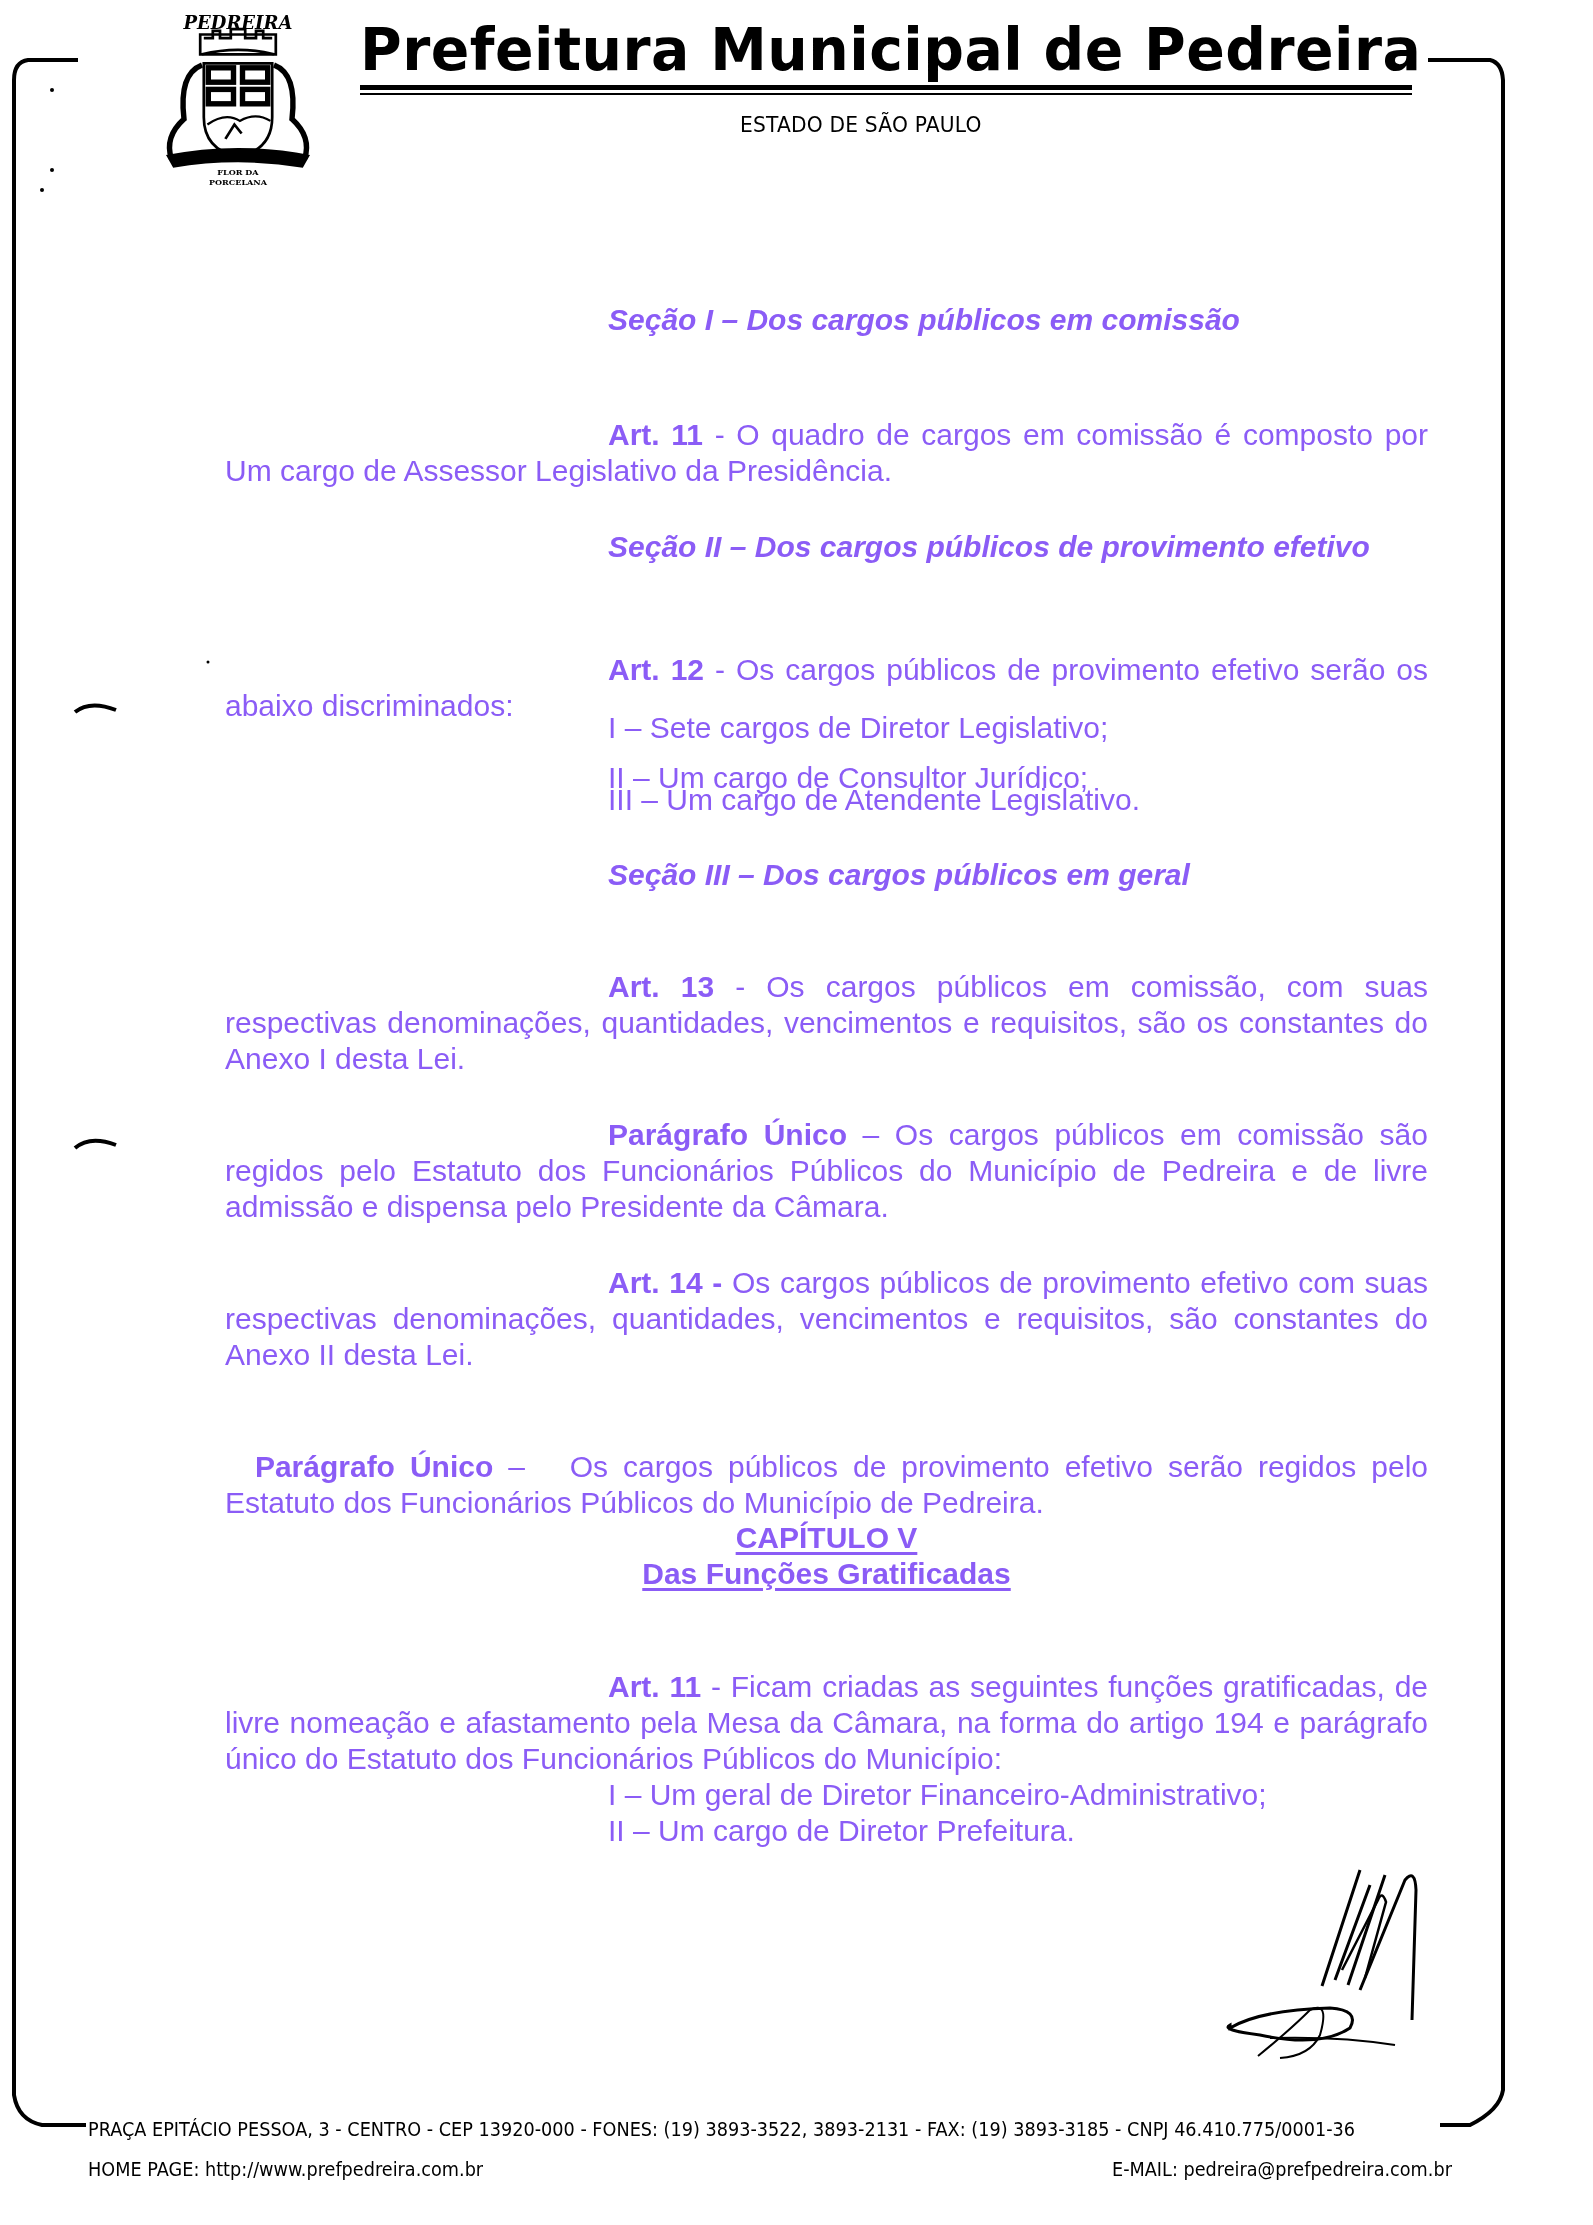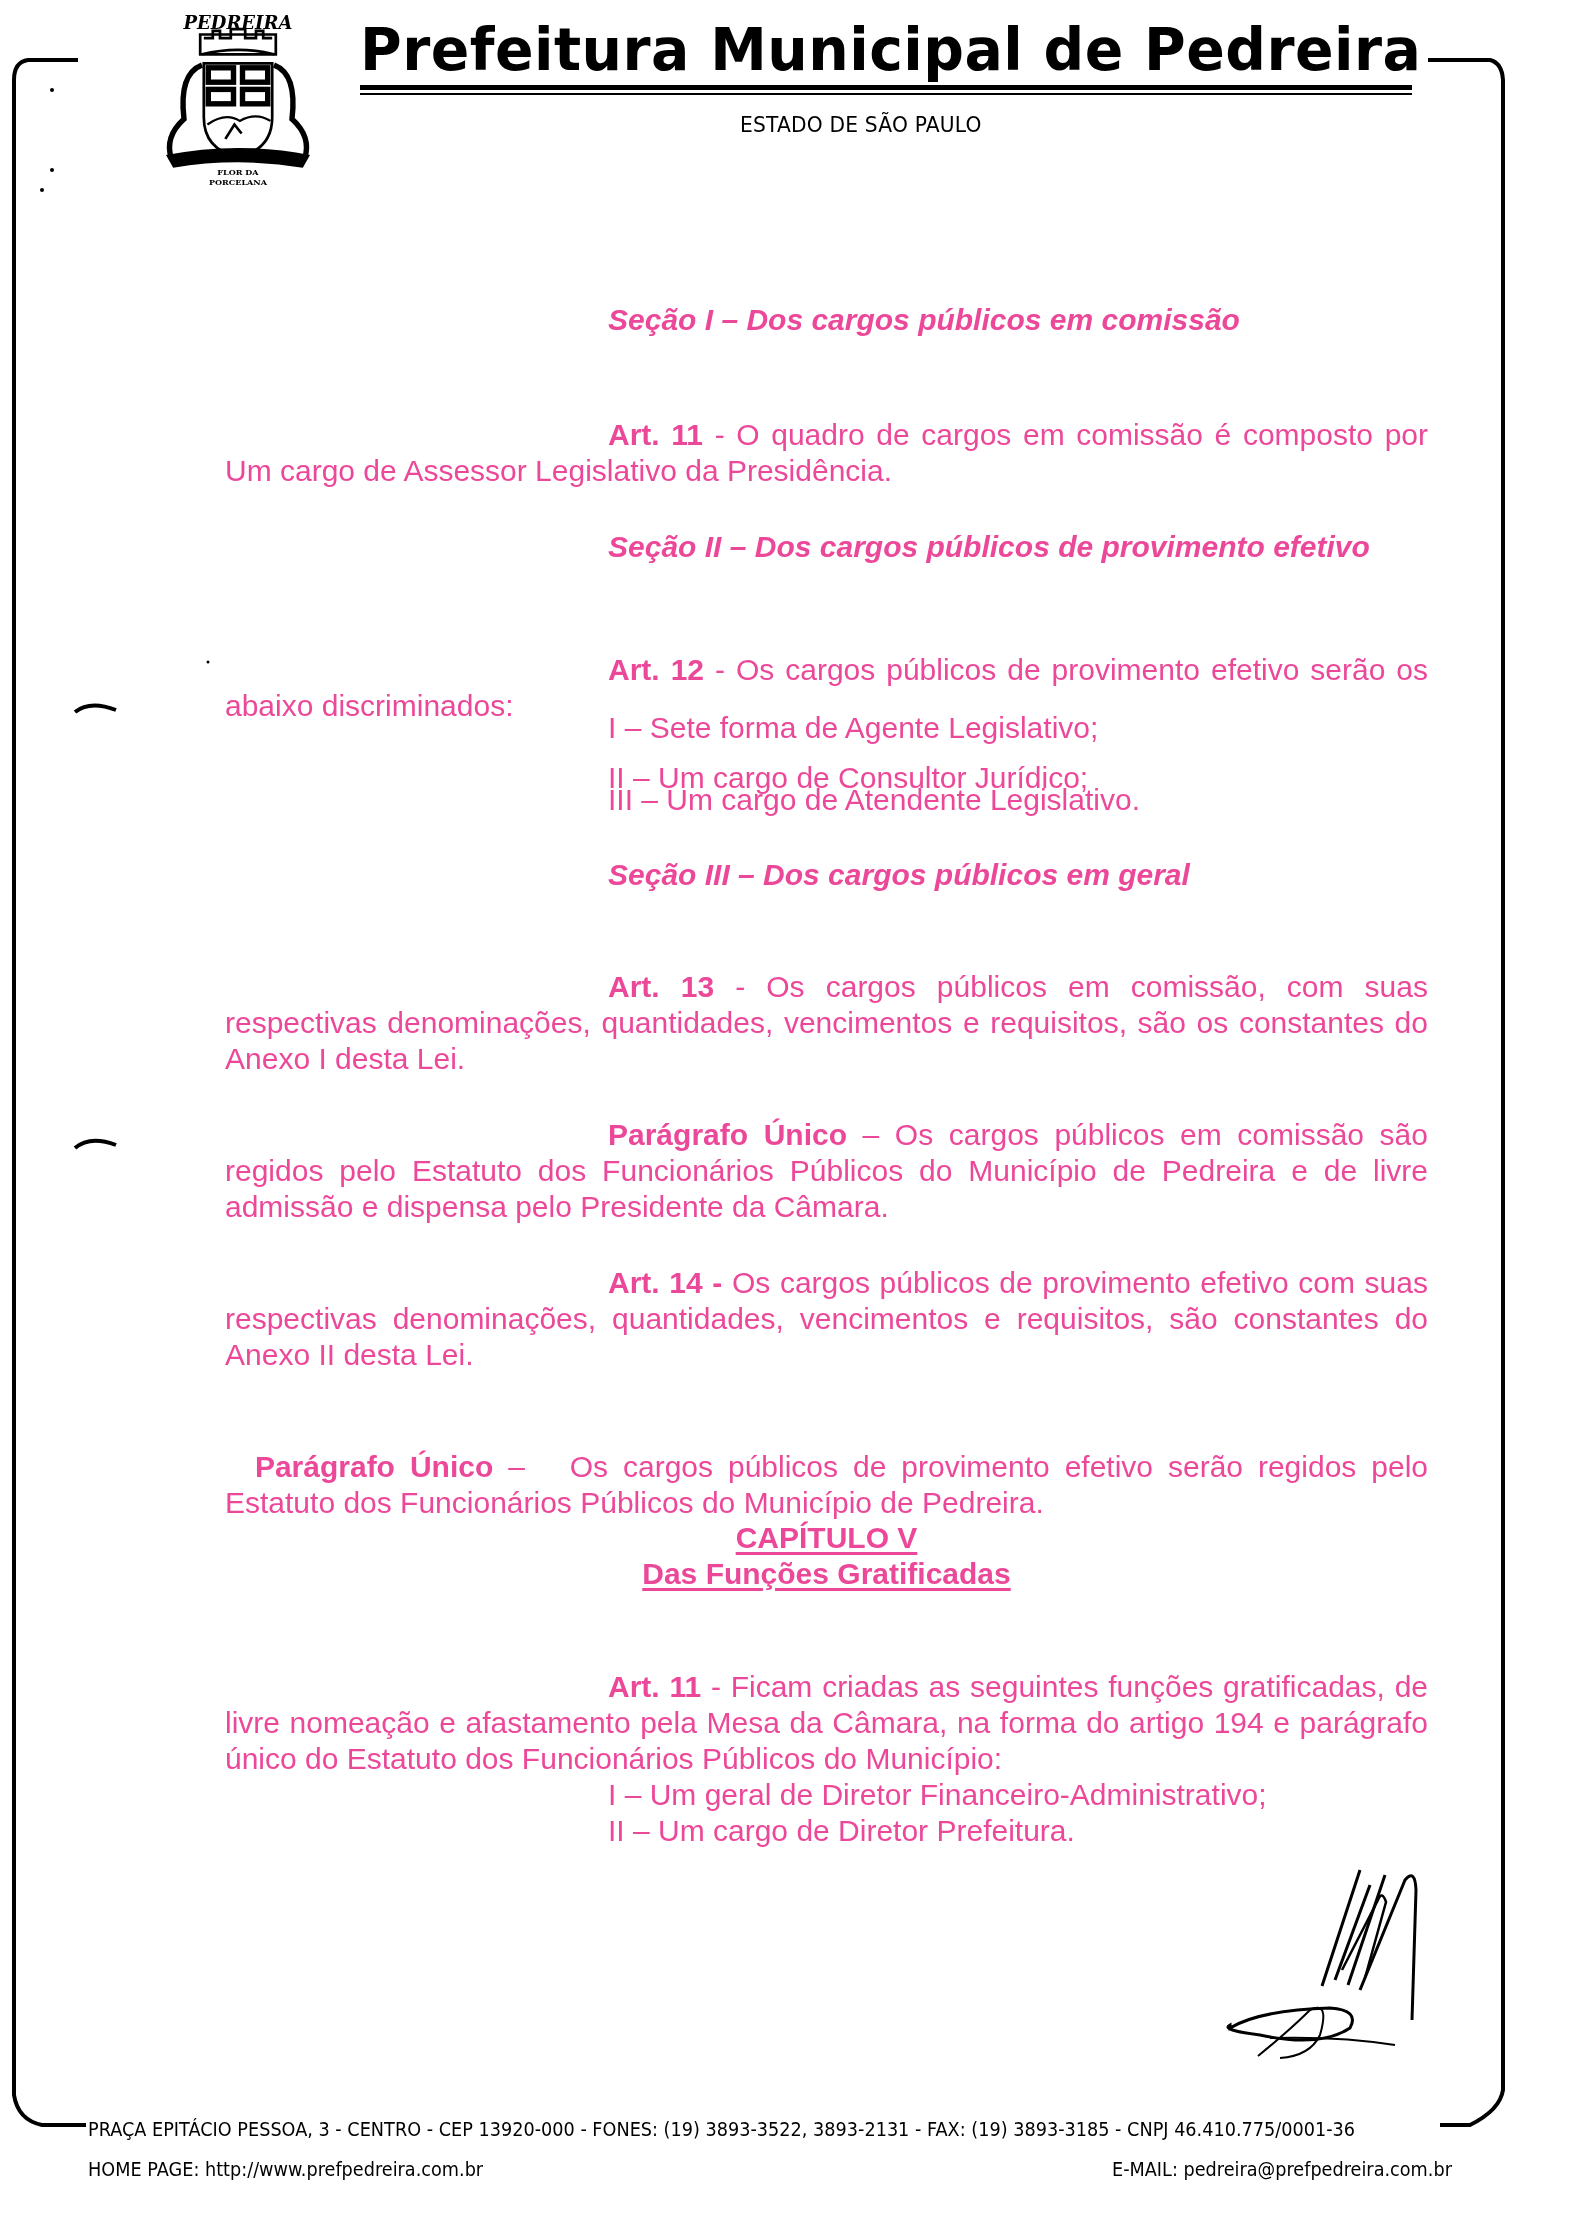--- a/index.html
+++ b/index.html
@@ -45,21 +45,21 @@
     }
 
     
     #frame-svg { left: 0; top: 0; width: 1593px; height: 2225px; pointer-events: none; }
 
     
     .body-text {
       font-family: "Liberation Sans", sans-serif;
       font-size: 30px;
       line-height: 36px;
-      color: #ec4899;
+      color: #8b5cf6;
     }
     .para {
       left: 225px; width: 1203px;
       text-align: justify;
       text-align-last: left;
     }
     .indent { text-indent: 383px; margin-top: 39px; }
     .heading-it {
       font-weight: bold;
       font-style: italic;
@@ -142,21 +142,21 @@
 
 <div class="abs body-text para indent" style="top:378px;">
   <span class="bold">Art. 11</span><span> - O quadro de cargos em comissão é composto por Um cargo de Assessor Legislativo da Presidência.</span>
 </div>
 
 <div class="abs body-text para indent heading-it" style="top:490px;">Seção II – Dos cargos públicos de provimento efetivo</div>
 
 <div class="abs body-text para indent" style="top:613px;">
   <span class="bold">Art. 12</span><span> - Os cargos públicos de provimento efetivo serão os abaixo discriminados:</span>
 </div>
-<div class="abs body-text item-line" style="top:710px;">I – Sete forma de Agente Legislativo;</div>
+<div class="abs body-text item-line" style="top:710px;">I – Sete cargos de Diretor Legislativo;</div>
 <div class="abs body-text item-line" style="top:760px;">II – Um cargo de Consultor Jurídico;</div>
 <div class="abs body-text item-line" style="top:782px;">III – Um cargo de Atendente Legislativo.</div>
 
 <div class="abs body-text heading-it" style="left:608px; top:857px; white-space:nowrap;">Seção III – Dos cargos públicos em geral</div>
 
 <div class="abs body-text para indent" style="top:930px;">
   <span class="bold">Art. 13</span><span> - Os cargos públicos em comissão, com suas respectivas denominações, quantidades, vencimentos e requisitos, são os constantes do Anexo I desta Lei.</span>
 </div>
 
 <div class="abs body-text para indent" style="top:1078px;">

